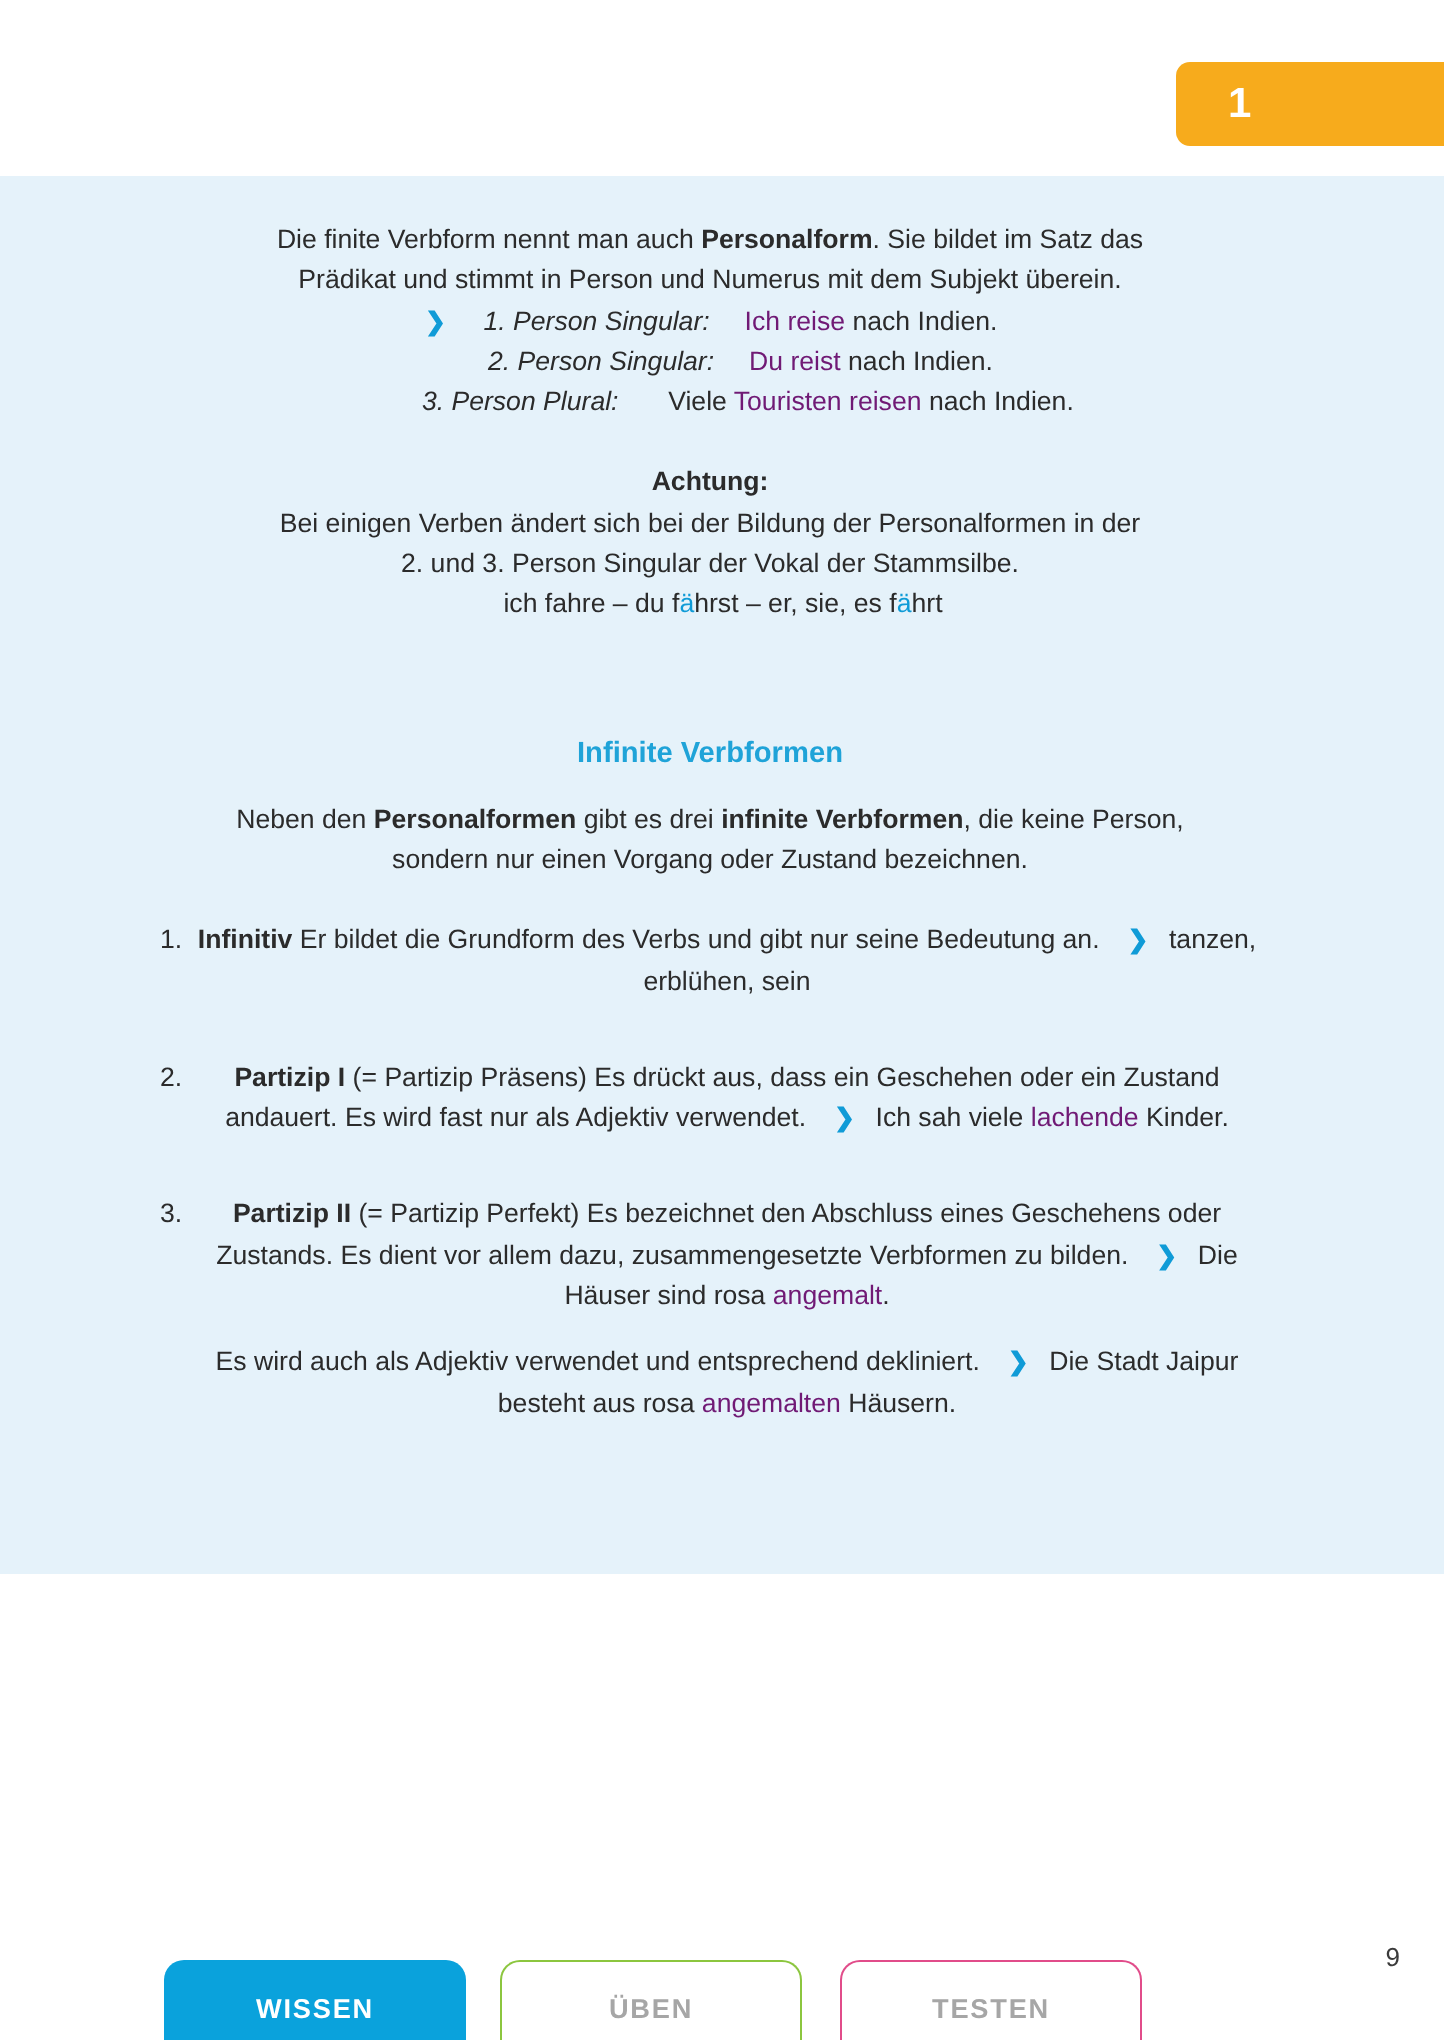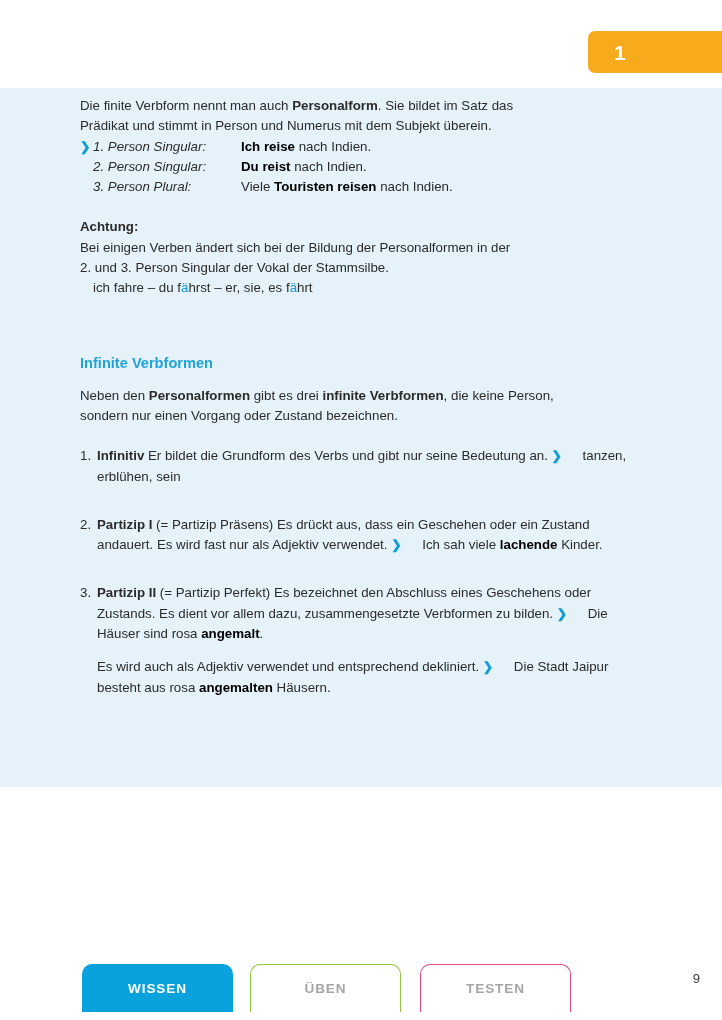--- a/index.html
+++ b/index.html
@@ -42,36 +42,37 @@
   .content-panel {
     position: absolute;
     left: 0;
     top: 88px;
     width: 722px;
     height: 699px;
     background: #e5f2fa;
     box-sizing: border-box;
   }
   .content-inner {
-    padding: 8px 92px 0 80px;
+    padding: 22px 92px 0 80px;
+    text-align: center;
   }
 
   p, .line {
     margin: 0;
     font-size: 13.3px;
     line-height: 20.3px;
     color: #2b2b2b;
   }
   .para {
     margin: 0 0 0 0;
   }
   b, strong { font-weight: bold; }
 
   .accent { color: #0f9bd7; }
-  .accent-b { color: #000000; font-weight: bold; }
+  .accent-b { color: #701a75; font-weight: normal; }
 
   
   .chev {
     color: #0f9bd7;
     font-weight: bold;
     font-size: 12.5px;
     display: inline-block;
     width: 13px;
   }
   .chev-hidden {
@@ -125,21 +126,21 @@
     padding-left: 18px;
     text-indent: -18px;
     font-size: 13.3px;
     line-height: 20.3px;
   }
 
   
   .tab-bar {
     position: absolute;
     left: 0;
-    bottom: 16px;
+    bottom: 0;
     width: 612px;
     height: 48px;
   }
   .tab {
     position: absolute;
     bottom: -8px;
     width: 151px;
     height: 48px;
     border-radius: 10px 10px 0 0;
     box-sizing: border-box;

